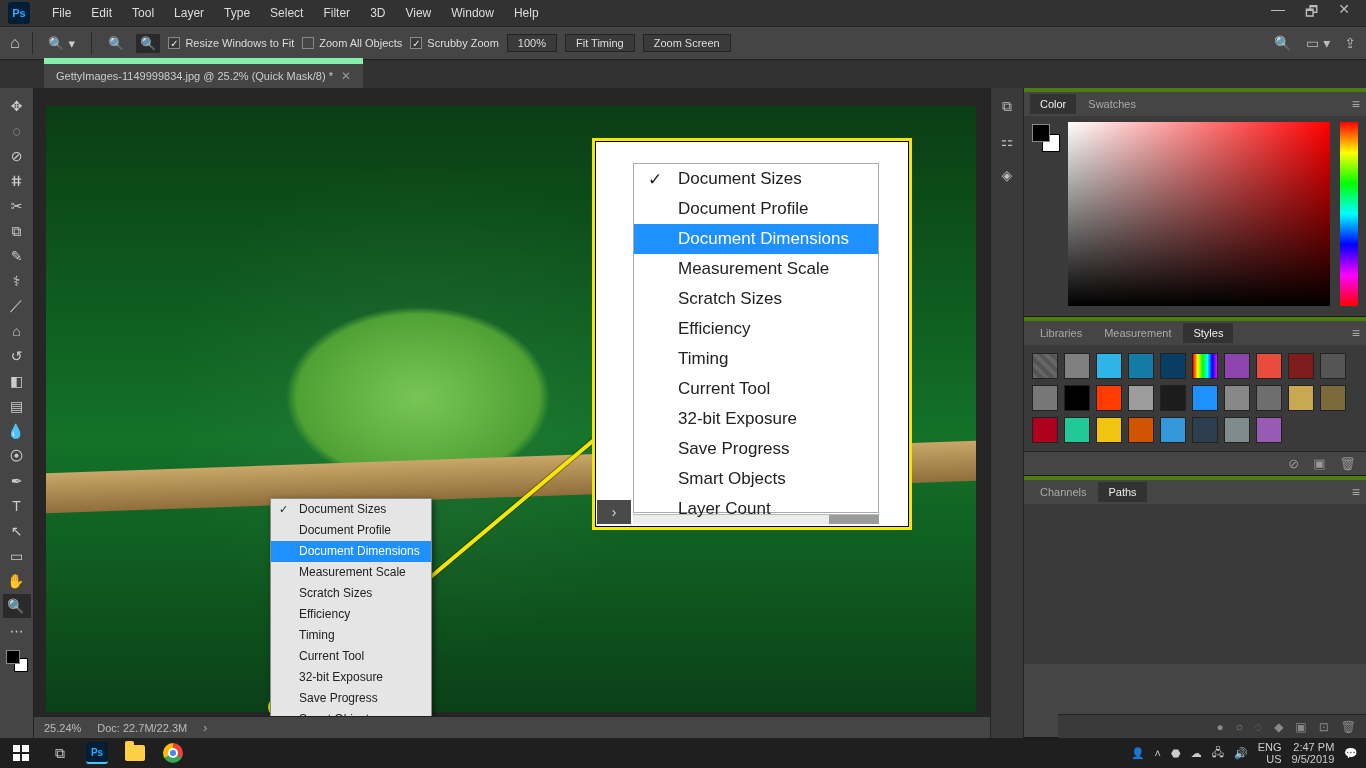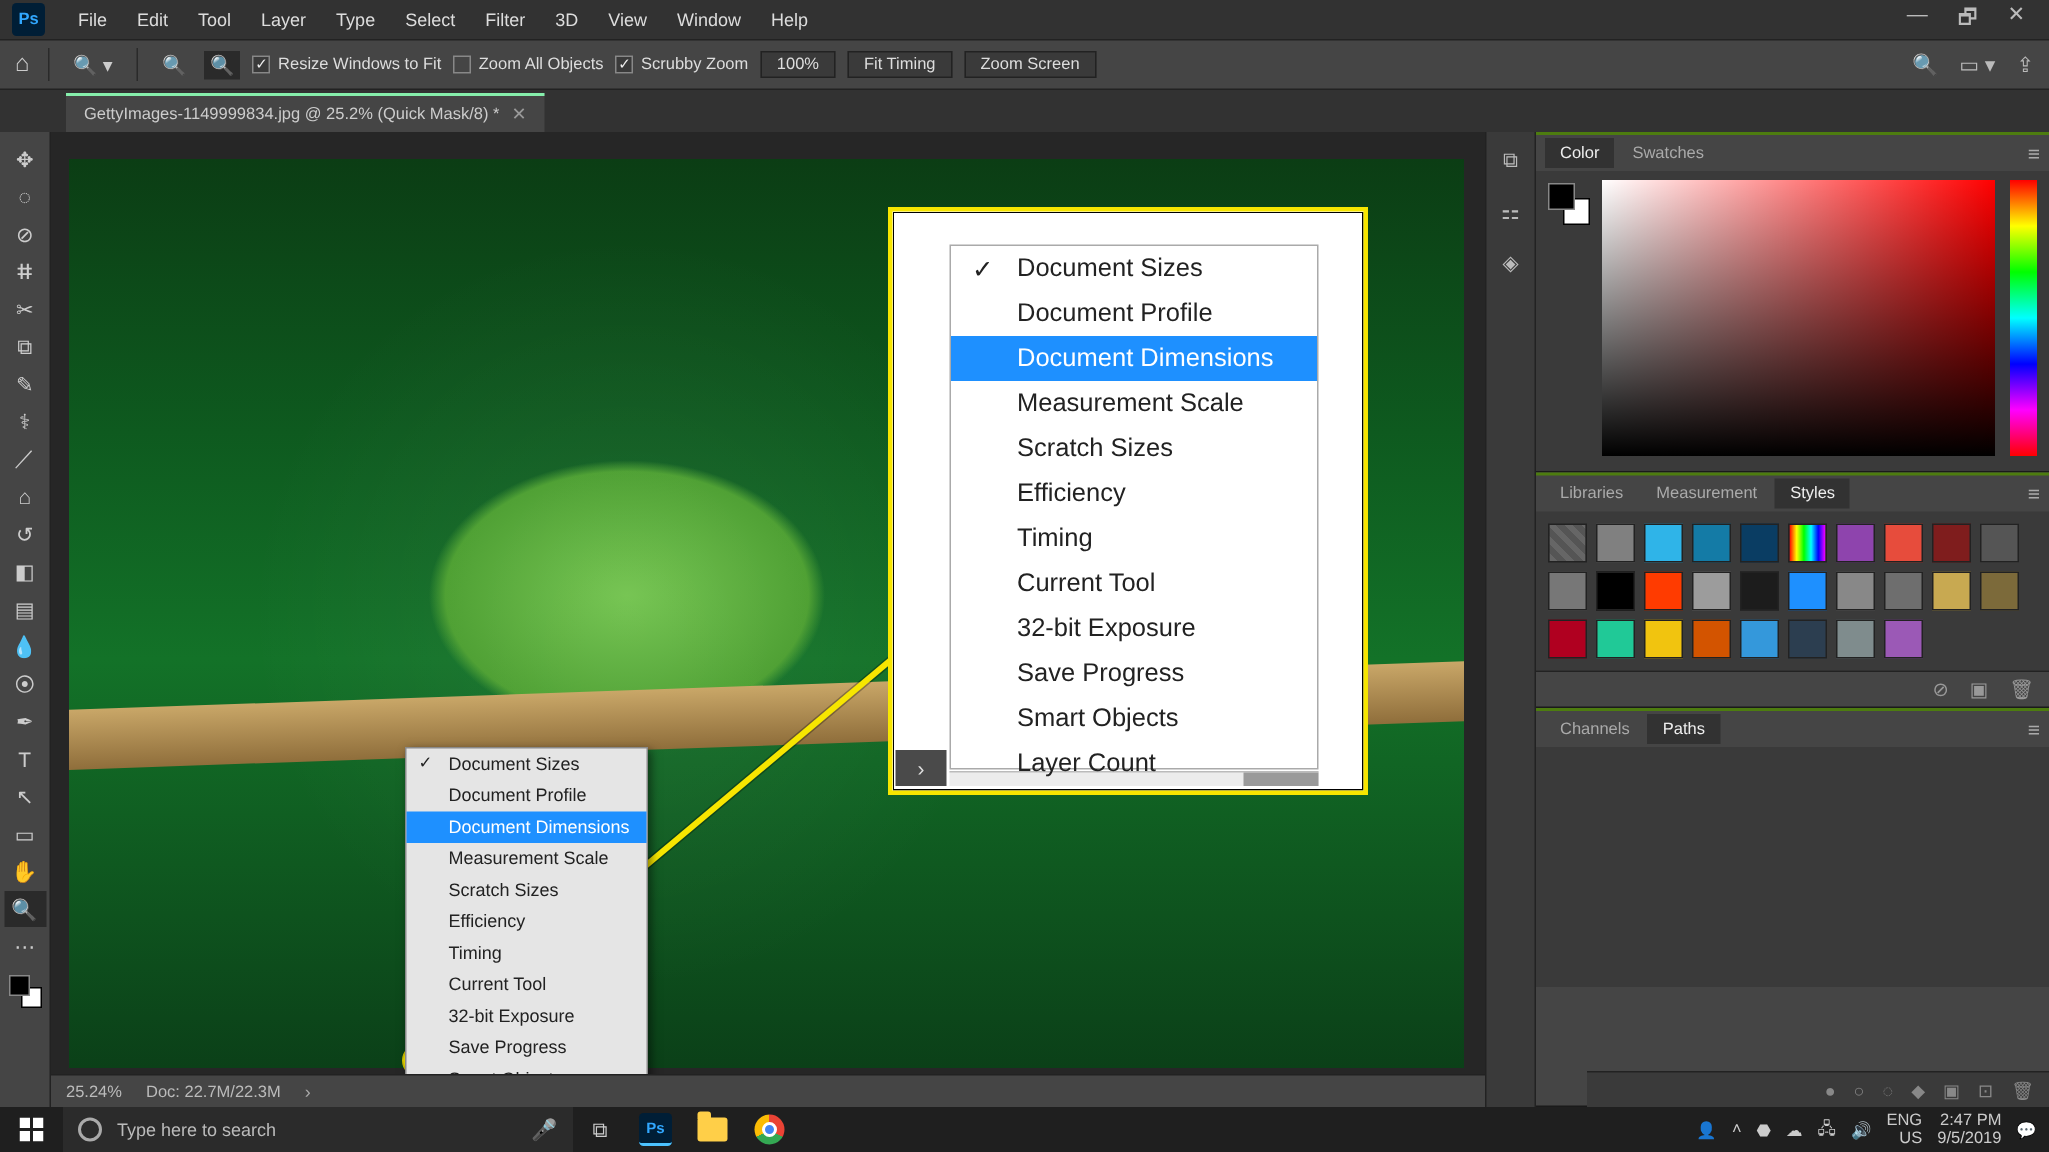--- a/index.html
+++ b/index.html
@@ -14,21 +14,21 @@
 .optbar .home{font-size:16px;color:#ccc}
 .optbar .sep{width:1px;height:22px;background:#2a2a2a;margin:0 4px}
 .optbar .ico{font-size:13px;color:#ccc;padding:2px 4px}
 .chk{display:flex;align-items:center;gap:5px}
 .chk .box{width:12px;height:12px;border:1px solid #888;display:flex;align-items:center;justify-content:center;font-size:10px;color:#eee}
 .chk.on .box{background:#3a3a3a}
 .fld{background:#3a3a3a;border:1px solid #222;padding:2px 10px;color:#ddd}
 .opt-right{margin-left:auto;display:flex;gap:14px;color:#bbb;font-size:14px}
 
 .tabstrip{height:28px;background:#323232;display:flex;align-items:flex-end;padding-left:44px;color:#ccc;font-size:11px}
-.doctab{background:#454545;padding:5px 12px;display:flex;align-items:center;gap:8px;border-top:2px solid #86efac}
+.doctab{background:#454545;padding:5px 12px;display:flex;align-items:center;gap:8px;border-top:6px solid #86efac}
 .doctab .x{color:#999;font-size:12px}
 
 .work{position:absolute;top:88px;left:0;right:0;bottom:30px}
 .toolbar{position:absolute;left:0;top:0;bottom:0;width:34px;background:#454545;border-right:1px solid #222;display:flex;flex-direction:column;align-items:center;padding-top:6px;gap:1px}
 .toolbar .tl{width:28px;height:24px;display:flex;align-items:center;justify-content:center;color:#ccc;font-size:14px;cursor:default}
 .toolbar .tl.active{background:#2a2a2a}
 .fgbg{width:22px;height:22px;position:relative;margin-top:6px}
 .fgbg .bg{position:absolute;right:0;bottom:0;width:14px;height:14px;background:#fff;border:1px solid #000}
 .fgbg .fg{position:absolute;left:0;top:0;width:14px;height:14px;background:#000;border:1px solid #888}
 
@@ -56,21 +56,21 @@
 .callout .sb{position:absolute;left:2px;bottom:3px;width:34px;height:24px;background:#4a4a4a;color:#ddd;display:flex;align-items:center;justify-content:center;font-size:14px}
 .callout .sb2{position:absolute;left:38px;bottom:3px;right:30px;height:10px;background:#ececec;border-top:1px solid #bbb}
 .callout .sb2::after{content:"";position:absolute;right:0;top:0;bottom:0;width:50px;background:#9a9a9a}
 
 .connector{position:absolute;width:4px;background:#f7e600;transform-origin:top left;box-shadow:0 0 0 1px rgba(0,0,0,.3)}
 .dot{position:absolute;width:22px;height:22px;border-radius:50%;background:#f7e600;border:1px solid #d4c400}
 
 .panelstack{position:absolute;right:0;top:0;bottom:0;width:376px;background:#323232;display:flex}
 .iconstrip{width:34px;background:#3a3a3a;border-left:1px solid #222;border-right:1px solid #222;display:flex;flex-direction:column;align-items:center;padding-top:10px;gap:18px;color:#bbb;font-size:14px}
 .panels{flex:1;display:flex;flex-direction:column}
-.panel{border-top:2px solid #4d7c0f;border-bottom:1px solid #1a1a1a;background:#454545}
+.panel{border-top:4px solid #4d7c0f;border-bottom:1px solid #1a1a1a;background:#454545}
 .tabs{display:flex;align-items:center;font-size:11px;color:#aaa;height:24px;padding:0 6px;gap:2px}
 .tabs .t{padding:4px 10px}
 .tabs .t.active{background:#323232;color:#eee}
 .tabs .menu{margin-left:auto;color:#aaa;font-size:14px}
 .panelbody{background:#3a3a3a}
 
 .colorpanel{height:200px;position:relative}
 .swatchfgbg{position:absolute;left:8px;top:8px;width:28px;height:28px}
 .swatchfgbg .b{position:absolute;right:0;bottom:0;width:18px;height:18px;background:#fff;border:1px solid #000}
 .swatchfgbg .f{position:absolute;left:0;top:0;width:18px;height:18px;background:#000;border:1px solid #888}
@@ -333,25 +333,20 @@
 
 <div class="taskbar">
   <div class="winbtn">
     <svg width="16" height="16" viewBox="0 0 16 16">
         <rect x="0" y="0" width="7" height="7" fill="#fff"></rect>
         <rect x="9" y="0" width="7" height="7" fill="#fff"></rect>
         <rect x="0" y="9" width="7" height="7" fill="#fff"></rect>
         <rect x="9" y="9" width="7" height="7" fill="#fff"></rect>
       </svg>
   </div>
-  <div class="searchbox">
-    <span class="circ"></span>
-    <span>Type here to search</span>
-    <span class="mic">🎤</span>
-  </div>
   <div class="tbicon">⧉</div>
   <div class="tbapp">
       <div class="pslogo2">Ps</div>
     </div>
   <div class="tbapp">
       <div class="explorer"></div>
     </div>
   <div class="tbapp">
       <div class="chrome"></div>
     </div>

